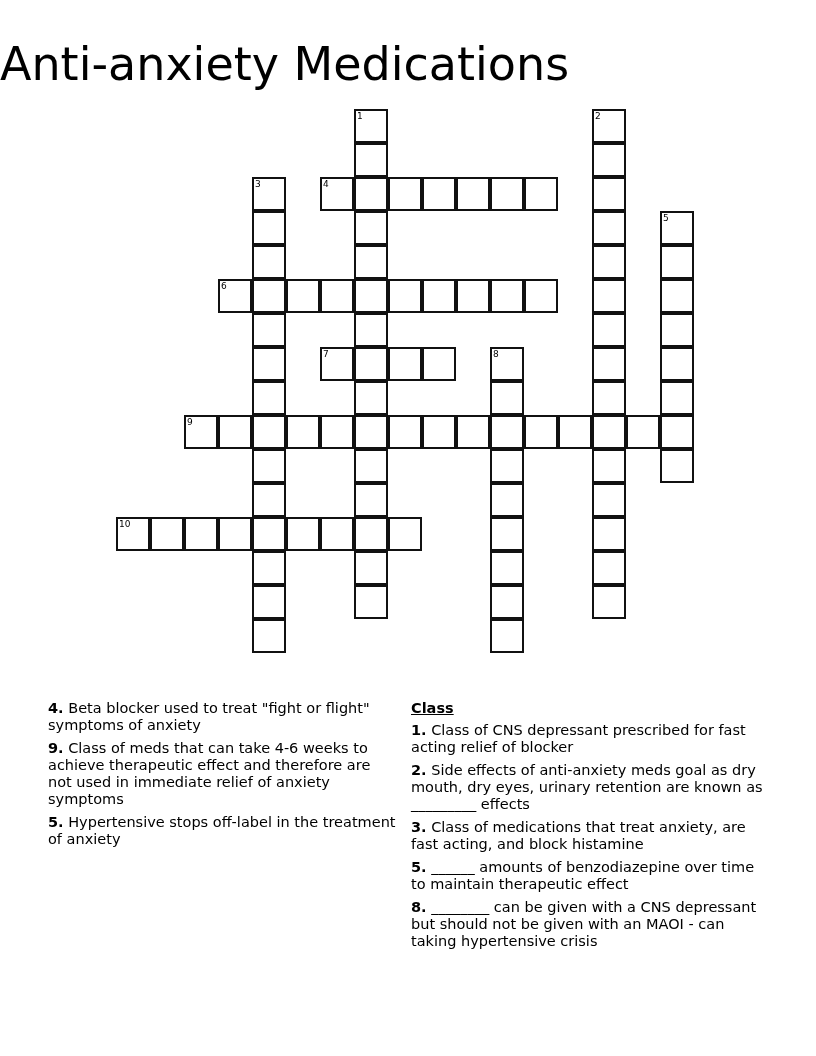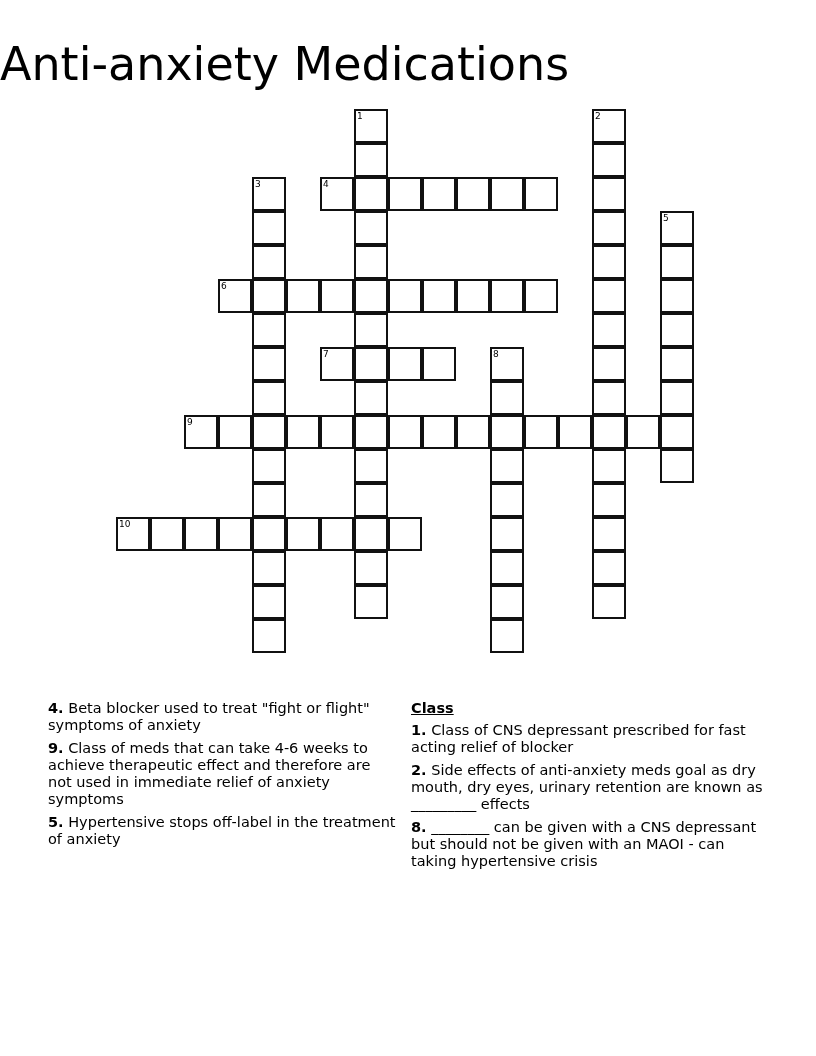--- a/index.html
+++ b/index.html
@@ -146,14 +146,16 @@
 <div class="clues across">
   <div class="clue"><b>4.</b> <span>Beta blocker used to treat "fight or flight" symptoms of anxiety</span></div>
   <div class="clue"><b>9.</b> <span>Class of meds that can take 4-6 weeks to achieve therapeutic effect and therefore are not used in immediate relief of anxiety symptoms</span></div>
   <div class="clue"><b>5.</b> <span>Hypertensive stops off-label in the treatment of anxiety</span></div>
 </div>
 
 <div class="clues down">
   <h2>Class</h2>
   <div class="clue"><b>1.</b> <span>Class of CNS depressant prescribed for fast acting relief of blocker</span></div>
   <div class="clue"><b>2.</b> <span>Side effects of anti-anxiety meds goal as dry mouth, dry eyes, urinary retention are known as _________ effects</span></div>
+  <div class="clue"><b>3.</b> <span>Class of medications that treat anxiety, are fast acting, and block histamine</span></div>
+  <div class="clue"><b>5.</b> <span>______ amounts of benzodiazepine over time to maintain therapeutic effect</span></div>
   <div class="clue"><b>8.</b> <span>________ can be given with a CNS depressant but should not be given with an MAOI - can taking hypertensive crisis</span></div>
 </div>
 
 </body></html>

